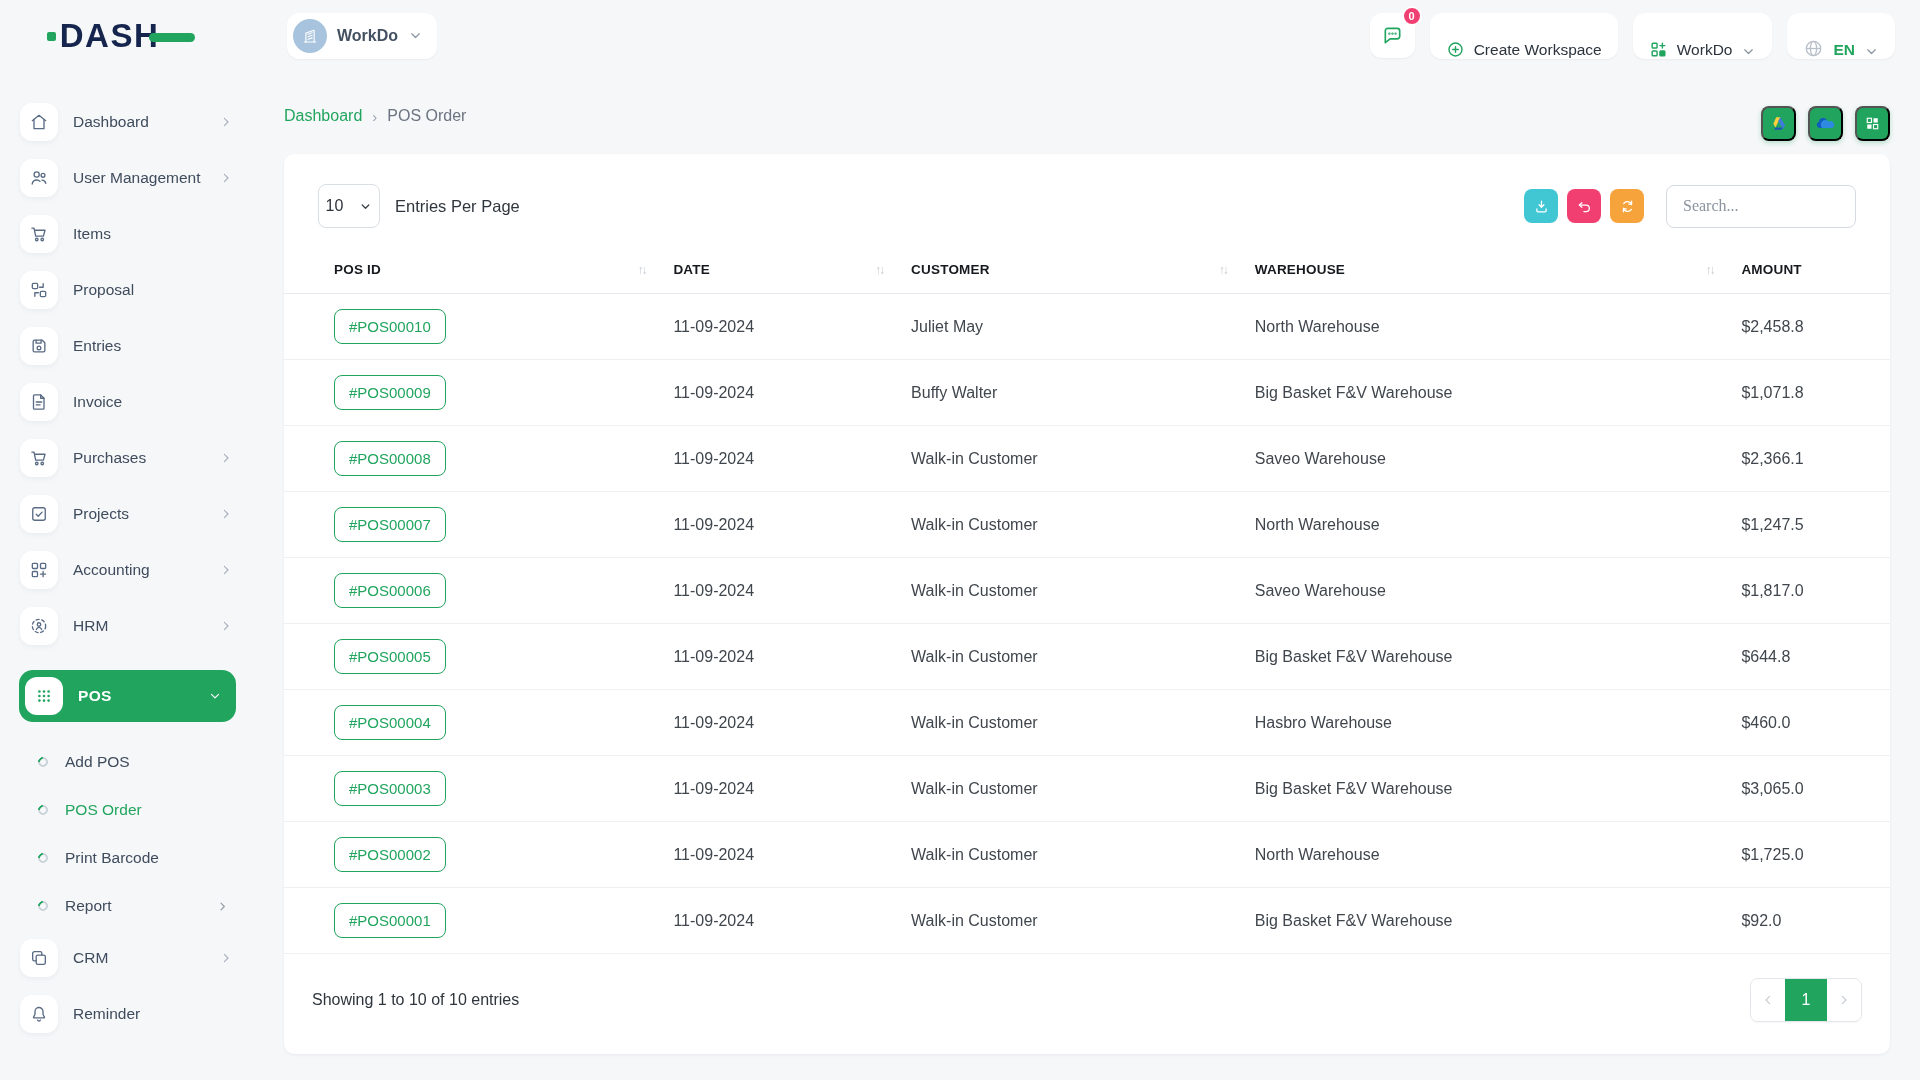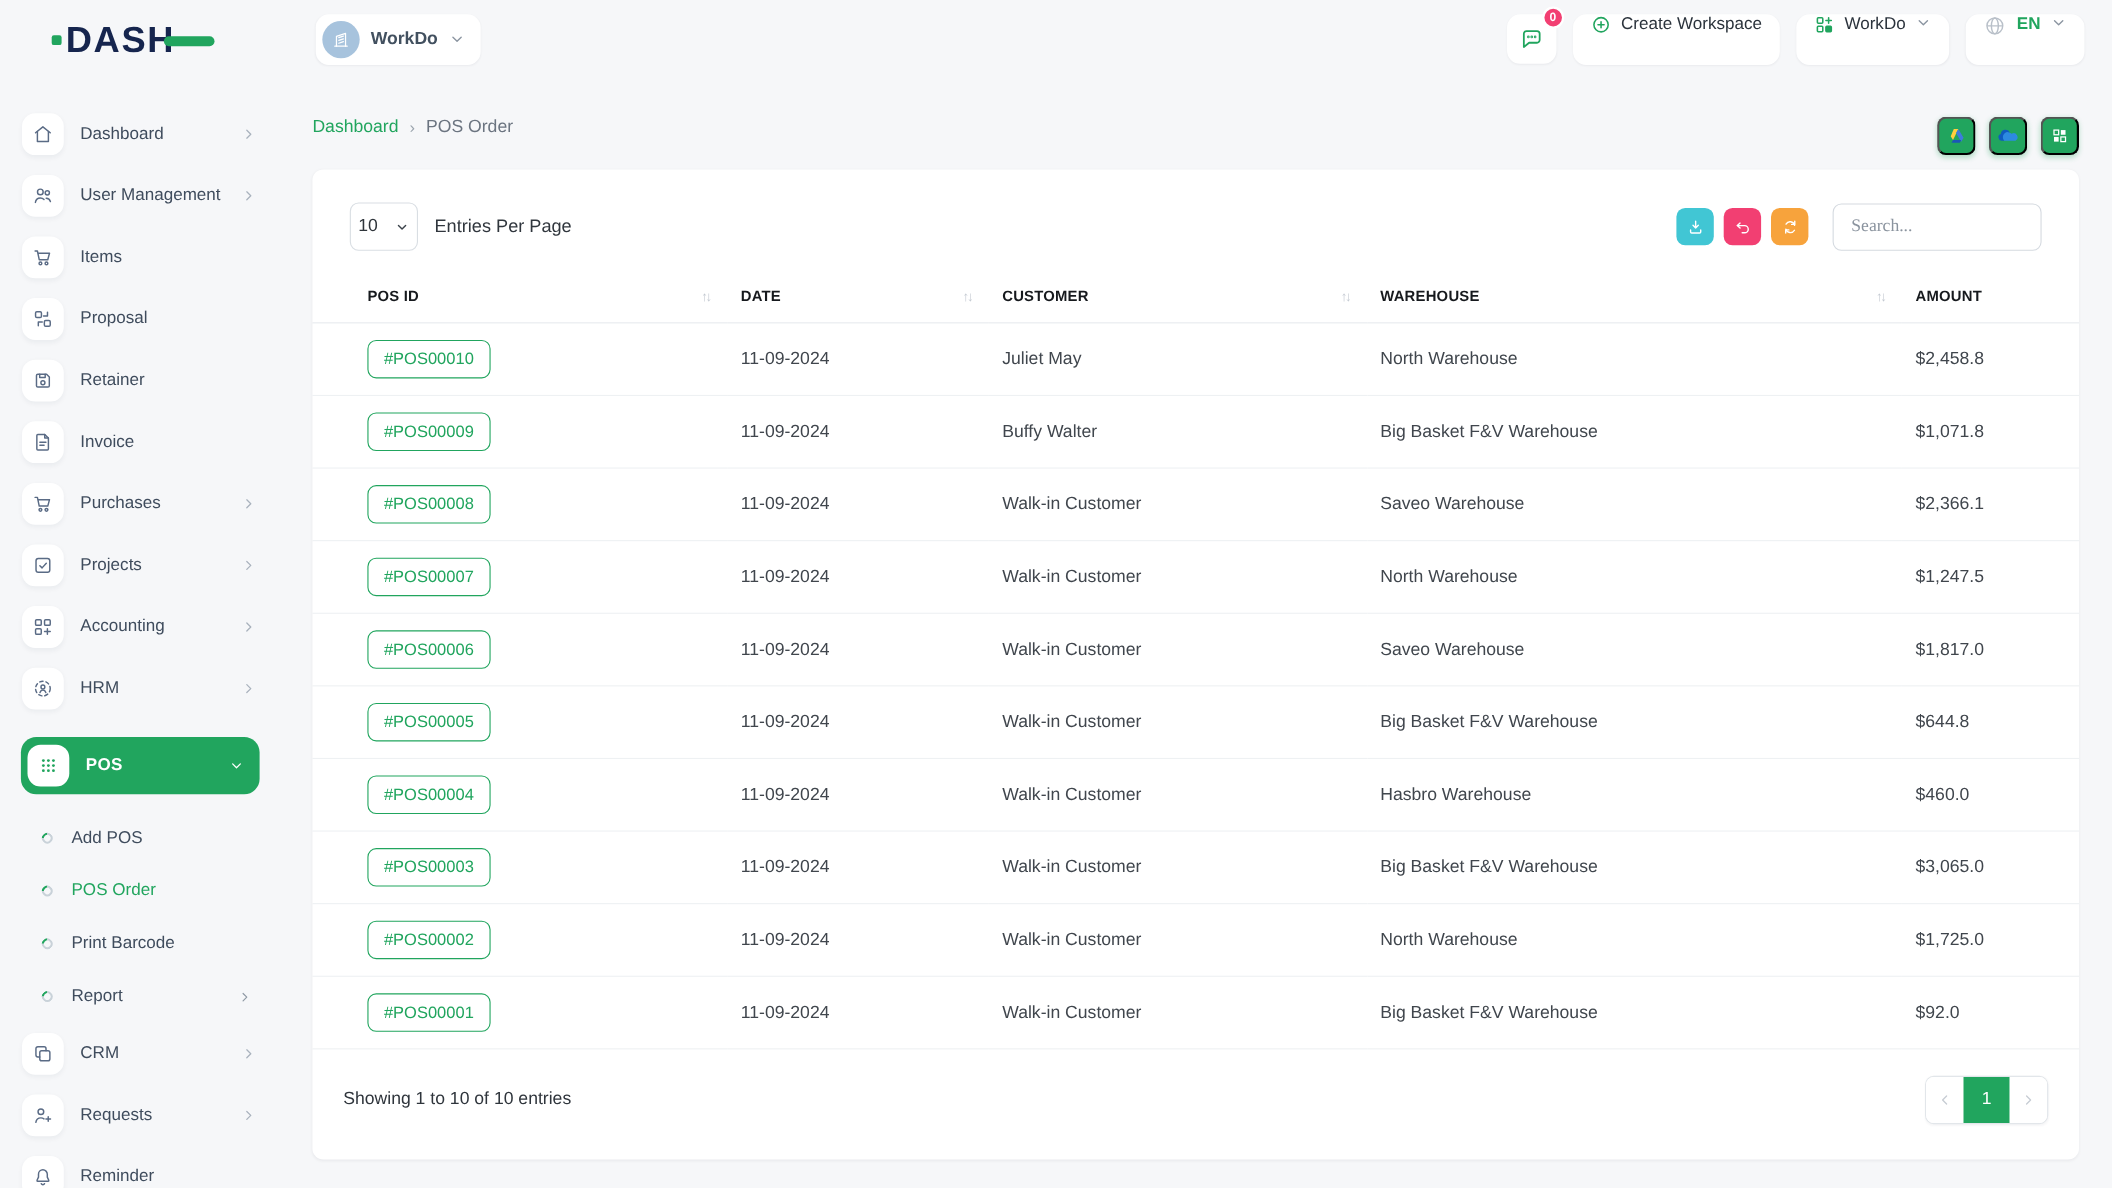--- a/index.html
+++ b/index.html
@@ -21,21 +21,21 @@
   .logo-text { font-size:33px; font-weight:800; letter-spacing:1.5px; color:#16254e; }
   .logo-dash { display:inline-block; width:46px; height:9px; border-radius:5px; background:#21a55e; margin-left:-10px; margin-top:4px; }
 
   .ws-pill { margin-left:32px; height:46px; background:#fff; border-radius:12px; display:flex; align-items:center; gap:10px; padding:0 14px 0 6px; box-shadow:0 1px 2px rgba(16,24,40,.05); cursor:pointer; }
   .ws-avatar { width:34px; height:34px; border-radius:50%; background:#a7c3dd; display:flex; align-items:center; justify-content:center; }
   .ws-label { font-size:16px; font-weight:600; color:#42505f; }
 
   .topbar-right { margin-left:auto; display:flex; align-items:center; gap:15px; padding-right:25px; }
   .chat-btn { position:relative; width:45px; height:45px; background:#fff; border-radius:12px; display:flex; align-items:center; justify-content:center; box-shadow:0 1px 2px rgba(16,24,40,.05); cursor:pointer; }
   .chat-badge { position:absolute; top:-7px; right:-7px; min-width:20px; height:20px; padding:0 5px; border-radius:10px; background:#f23f72; border:2px solid #fff; color:#fff; font-size:11px; font-weight:700; display:flex; align-items:center; justify-content:center; }
-  .pill-btn { height:46px; background:#fff; border-radius:12px; display:flex; align-items:flex-start; gap:9px; padding:0 16px; font-size:15.5px; font-weight:500; color:#2b333c; box-shadow:0 1px 2px rgba(16,24,40,.05); cursor:pointer; }
+  .pill-btn { height:46px; background:#fff; border-radius:12px; display:flex; align-items:flex-end; gap:9px; padding:0 16px; font-size:15.5px; font-weight:500; color:#2b333c; box-shadow:0 1px 2px rgba(16,24,40,.05); cursor:pointer; }
   .lang-label { color:#21a55e; font-weight:600; }
 
   
   .sidebar { position:absolute; top:71px; left:0; bottom:0; width:255px; padding-top:23px; overflow:hidden; }
   .nav-item { height:56px; display:flex; align-items:center; gap:15px; padding:0 22px 0 20px; cursor:pointer; }
   .icon-sq { flex:none; width:38px; height:38px; background:#fff; border-radius:12px; display:flex; align-items:center; justify-content:center; color:#5a6b85; box-shadow:0 2px 5px rgba(18,38,63,.05); }
   .nav-label { flex:1; font-size:15.5px; font-weight:500; color:#3f4c5d; }
   .nav-chevron { color:#a9b2bd; }
   .nav-item.active { margin:16px 19px; height:52px; border-radius:14px; background:#21a55e; padding:0 14px 0 6px; }
   .nav-item.active .icon-sq { color:#21a55e; box-shadow:none; }
@@ -209,21 +209,21 @@
   </div>
 
   <div class="nav-item">
     <span class="icon-sq">
       <svg width="20" height="20" viewBox="0 0 24 24" fill="none" stroke="currentColor" stroke-width="1.6" stroke-linecap="round" stroke-linejoin="round">
           <path d="M5 6.5A1.5 1.5 0 0 1 6.5 5H16l3 3v9.5a1.5 1.5 0 0 1-1.5 1.5h-11A1.5 1.5 0 0 1 5 17.5z"></path>
           <path d="M8.5 5v3.6h6V5"></path>
           <circle cx="12" cy="14.3" r="2.2"></circle>
         </svg>
     </span>
-    <span class="nav-label">Retainer</span>
+    <span class="nav-label">Entries</span>
   </div>
 
   <div class="nav-item">
     <span class="icon-sq">
       <svg width="20" height="20" viewBox="0 0 24 24" fill="none" stroke="currentColor" stroke-width="1.6" stroke-linecap="round" stroke-linejoin="round">
           <path d="M6.5 3.5H14l4 4v11.9a1.1 1.1 0 0 1-1.1 1.1H6.5a1.1 1.1 0 0 1-1.1-1.1V4.6a1.1 1.1 0 0 1 1.1-1.1z"></path>
           <path d="M14 3.5v4h4"></path>
           <path d="M8.7 12h6.6M8.7 15.4h4.6"></path>
         </svg>
     </span>
@@ -332,33 +332,20 @@
           <rect x="8.6" y="8.6" width="11" height="11" rx="2"></rect>
           <path d="M15.4 8.6V6.4a2 2 0 0 0-2-2H6.4a2 2 0 0 0-2 2v7a2 2 0 0 0 2 2h2.2"></path>
         </svg>
     </span>
     <span class="nav-label">CRM</span>
     <svg class="nav-chevron" width="14" height="14" viewBox="0 0 24 24" fill="none" stroke="currentColor" stroke-width="2" stroke-linecap="round" stroke-linejoin="round">
         <path d="M9.2 5.8 15.4 12l-6.2 6.2"></path>
       </svg>
   </div>
 
-  <div class="nav-item">
-    <span class="icon-sq">
-      <svg width="20" height="20" viewBox="0 0 24 24" fill="none" stroke="currentColor" stroke-width="1.6" stroke-linecap="round" stroke-linejoin="round">
-          <circle cx="9.8" cy="8" r="3.1"></circle>
-          <path d="M4.3 19.5c.5-3 2.7-4.8 5.5-4.8 1.3 0 2.5.4 3.4 1.1"></path>
-          <path d="M17.8 13.5v5M15.3 16h5"></path>
-        </svg>
-    </span>
-    <span class="nav-label">Requests</span>
-    <svg class="nav-chevron" width="14" height="14" viewBox="0 0 24 24" fill="none" stroke="currentColor" stroke-width="2" stroke-linecap="round" stroke-linejoin="round">
-        <path d="M9.2 5.8 15.4 12l-6.2 6.2"></path>
-      </svg>
-  </div>
 
   <div class="nav-item">
     <span class="icon-sq">
       <svg width="20" height="20" viewBox="0 0 24 24" fill="none" stroke="currentColor" stroke-width="1.6" stroke-linecap="round" stroke-linejoin="round">
           <path d="M12 4.2A4.8 4.8 0 0 0 7.2 9v3.2l-1.6 3.4a.7.7 0 0 0 .6 1.1h11.6a.7.7 0 0 0 .6-1.1l-1.6-3.4V9A4.8 4.8 0 0 0 12 4.2z"></path>
           <path d="M10.2 19.3a2 2 0 0 0 3.6 0"></path>
         </svg>
     </span>
     <span class="nav-label">Reminder</span>
   </div>

